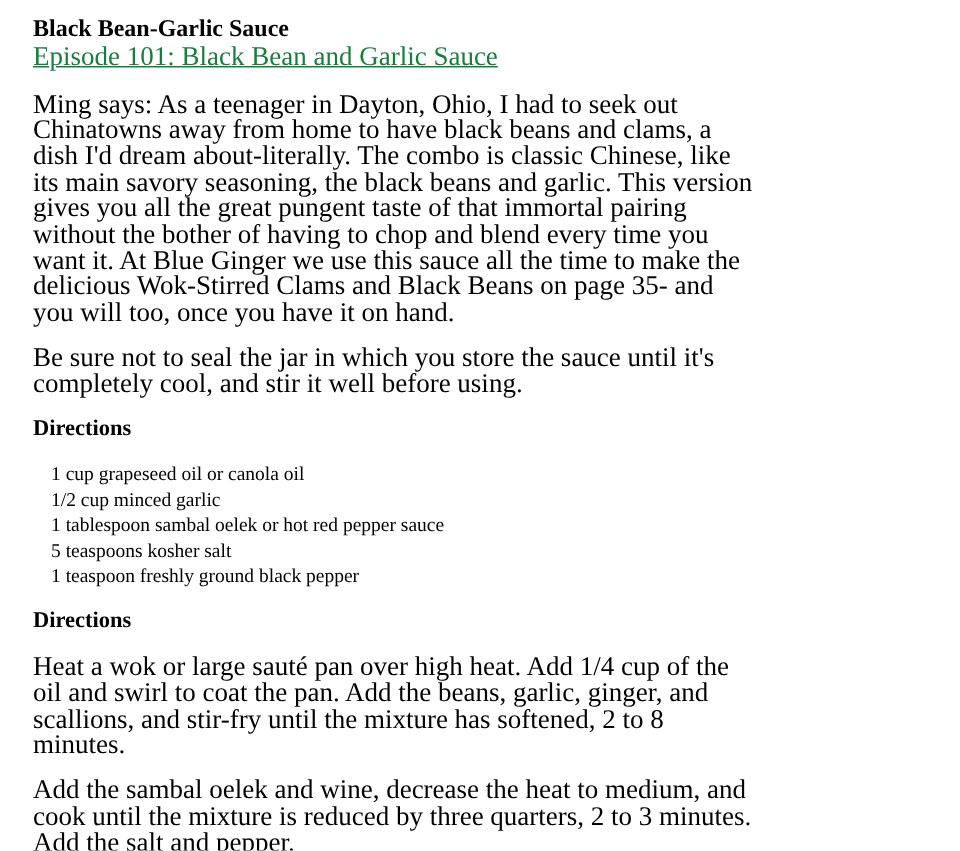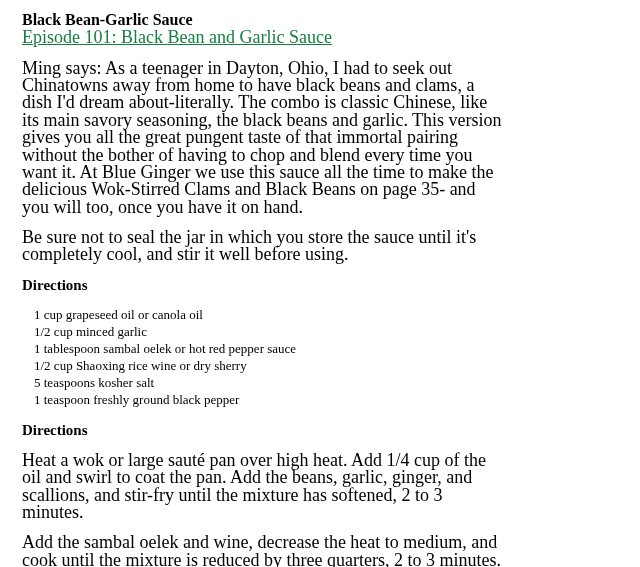--- a/index.html
+++ b/index.html
@@ -66,25 +66,24 @@
   <p class="para">Ming says: As a teenager in Dayton, Ohio, I had to seek out Chinatowns away from home to have black beans and clams, a dish I'd dream about-literally. The combo is classic Chinese, like its main savory seasoning, the black beans and garlic. This version gives you all the great pungent taste of that immortal pairing without the bother of having to chop and blend every time you want it. At Blue Ginger we use this sauce all the time to make the delicious Wok-Stirred Clams and Black Beans on page 35- and you will too, once you have it on hand.</p>
 
   <p class="para">Be sure not to seal the jar in which you store the sauce until it's completely cool, and stir it well before using.</p>
 
   <h2 class="section-heading">Directions</h2>
 
   <div class="ingredients-list">
     <div class="ingredient-line">1 cup grapeseed oil or canola oil</div>
     <div class="ingredient-line">1/2 cup minced garlic</div>
     <div class="ingredient-line">1 tablespoon sambal oelek or hot red pepper sauce</div>
-    <div class="ingredient-line">1/2 cup Shaoxing rice wine or dry sherry</div>
     <div class="ingredient-line">5 teaspoons kosher salt</div>
     <div class="ingredient-line">1 teaspoon freshly ground black pepper</div>
   </div>
 
   <h2 class="section-heading">Directions</h2>
 
-  <p class="para">Heat a wok or large sauté pan over high heat. Add 1/4 cup of the oil and swirl to coat the pan. Add the beans, garlic, ginger, and scallions, and stir-fry until the mixture has softened, 2 to 3 minutes.</p>
+  <p class="para">Heat a wok or large sauté pan over high heat. Add 1/4 cup of the oil and swirl to coat the pan. Add the beans, garlic, ginger, and scallions, and stir-fry until the mixture has softened, 2 to 8 minutes.</p>
 
   <p class="para">Add the sambal oelek and wine, decrease the heat to medium, and cook until the mixture is reduced by three quarters, 2 to 3 minutes. Add the salt and pepper.</p>
 
 
 </div>
 
 </body></html>

